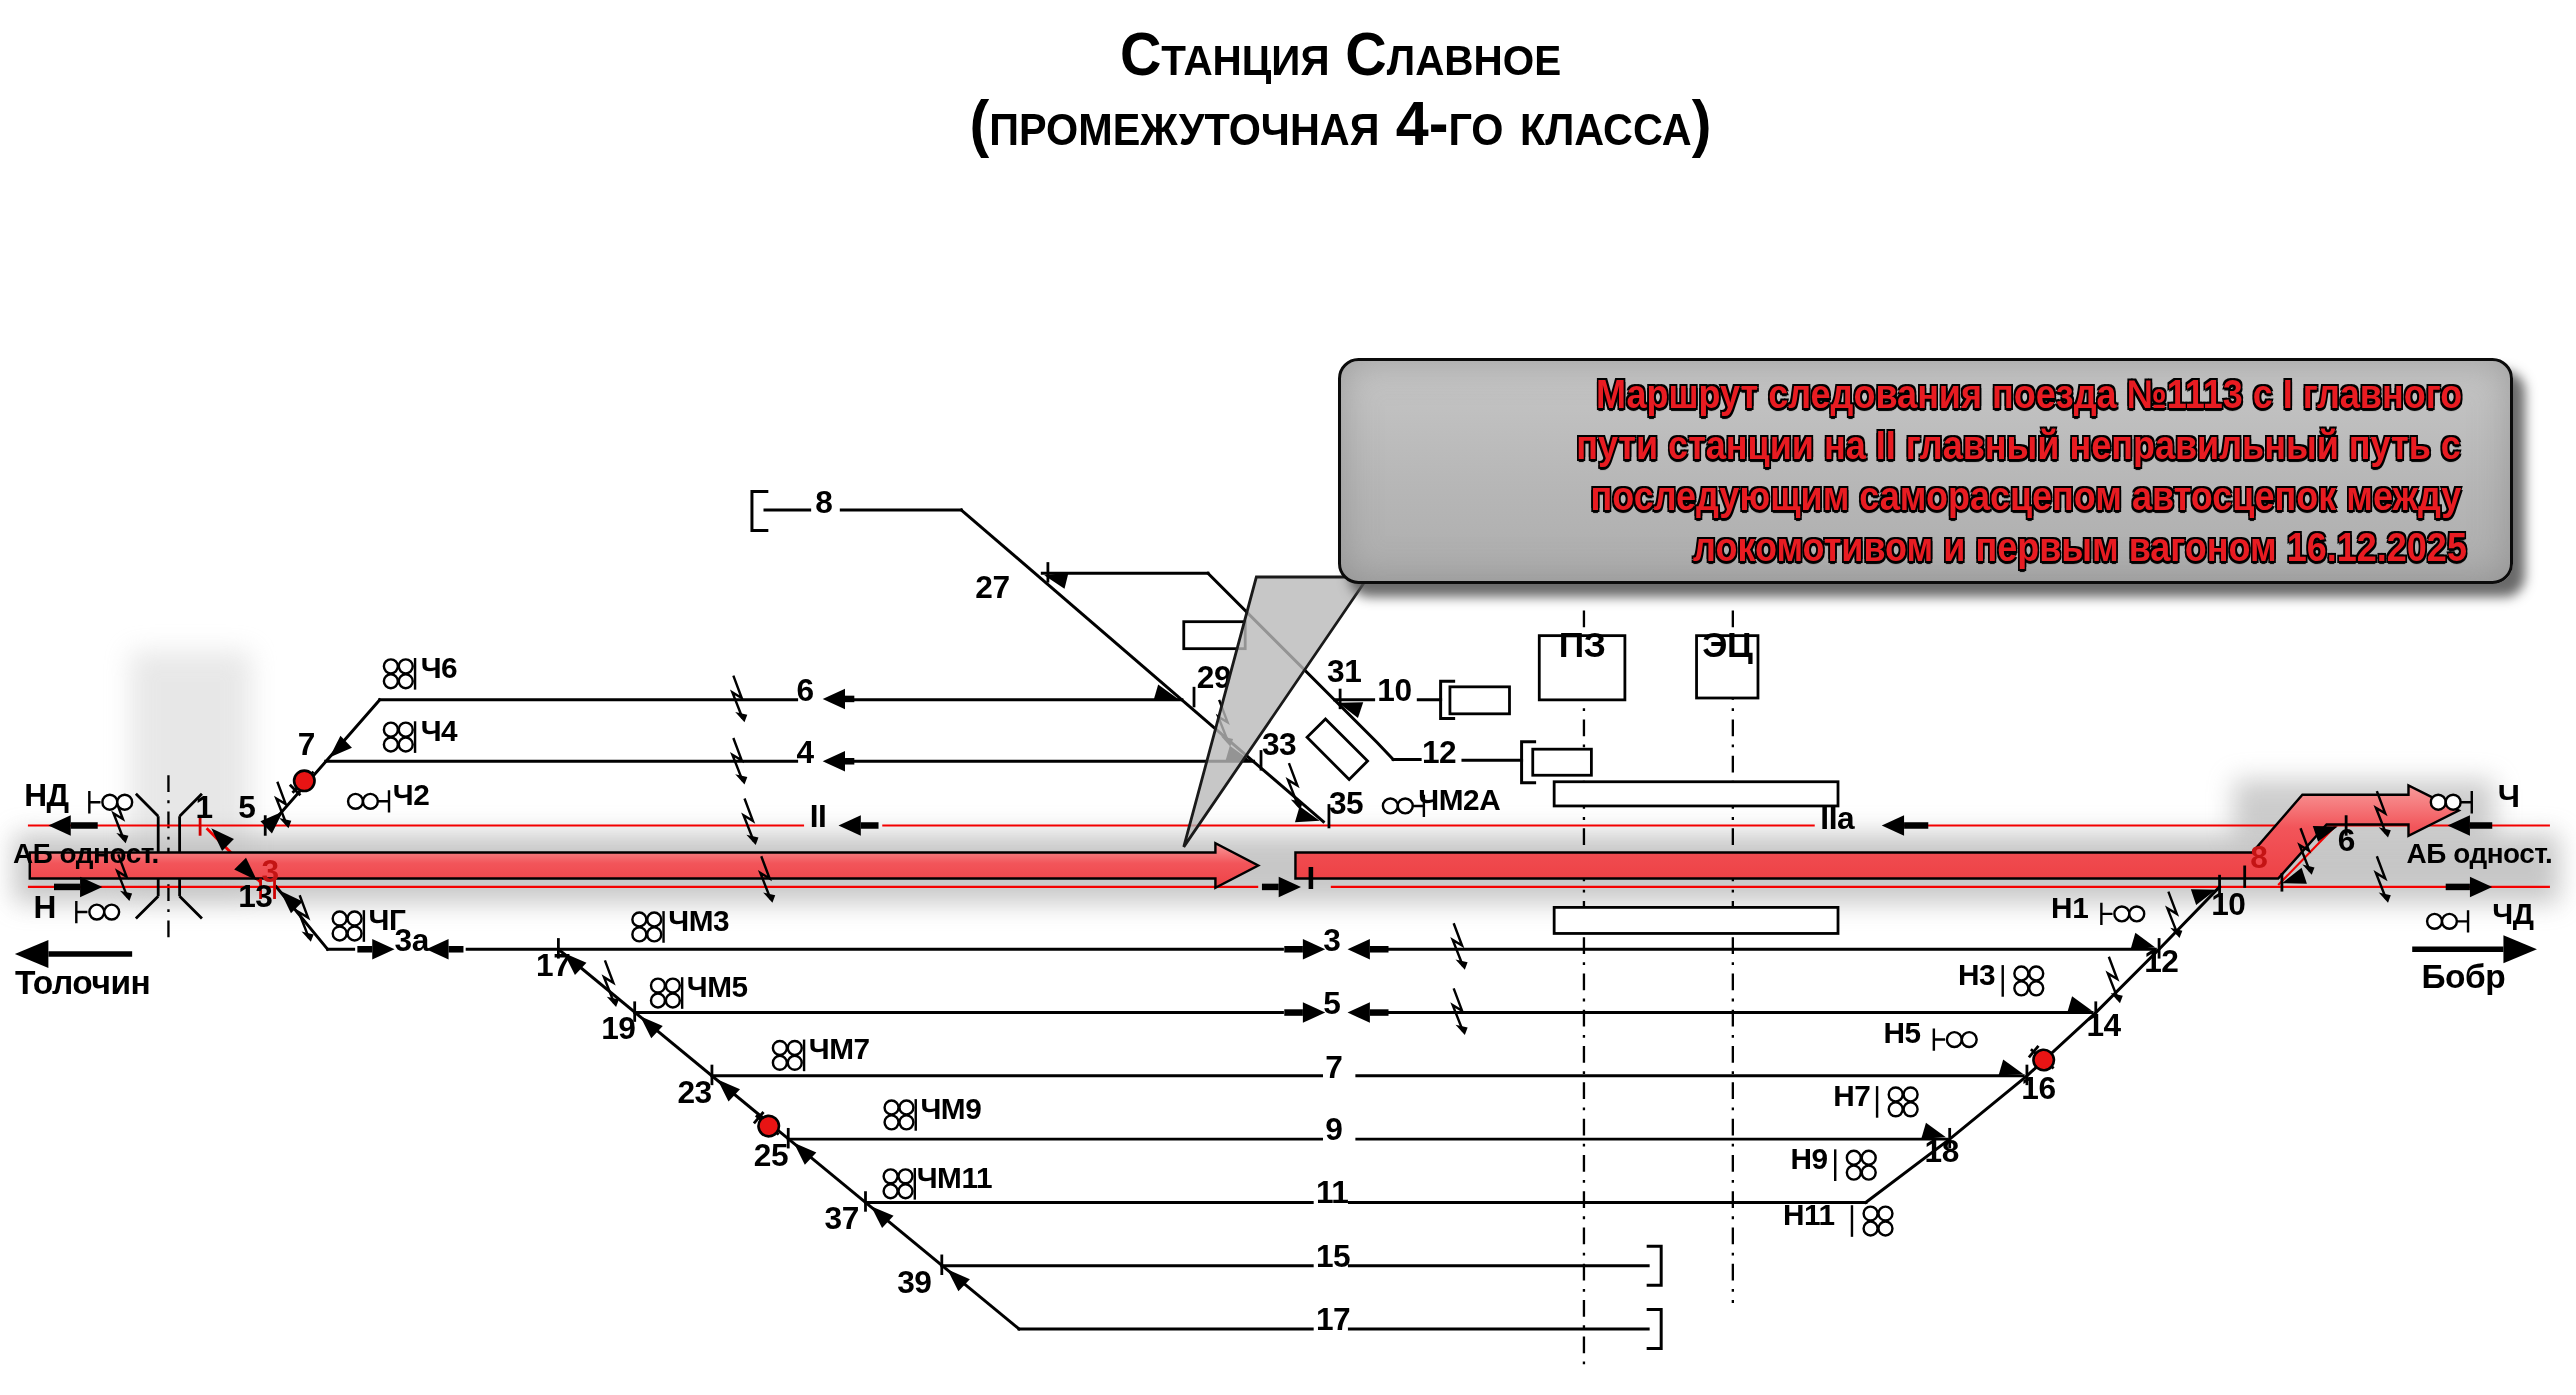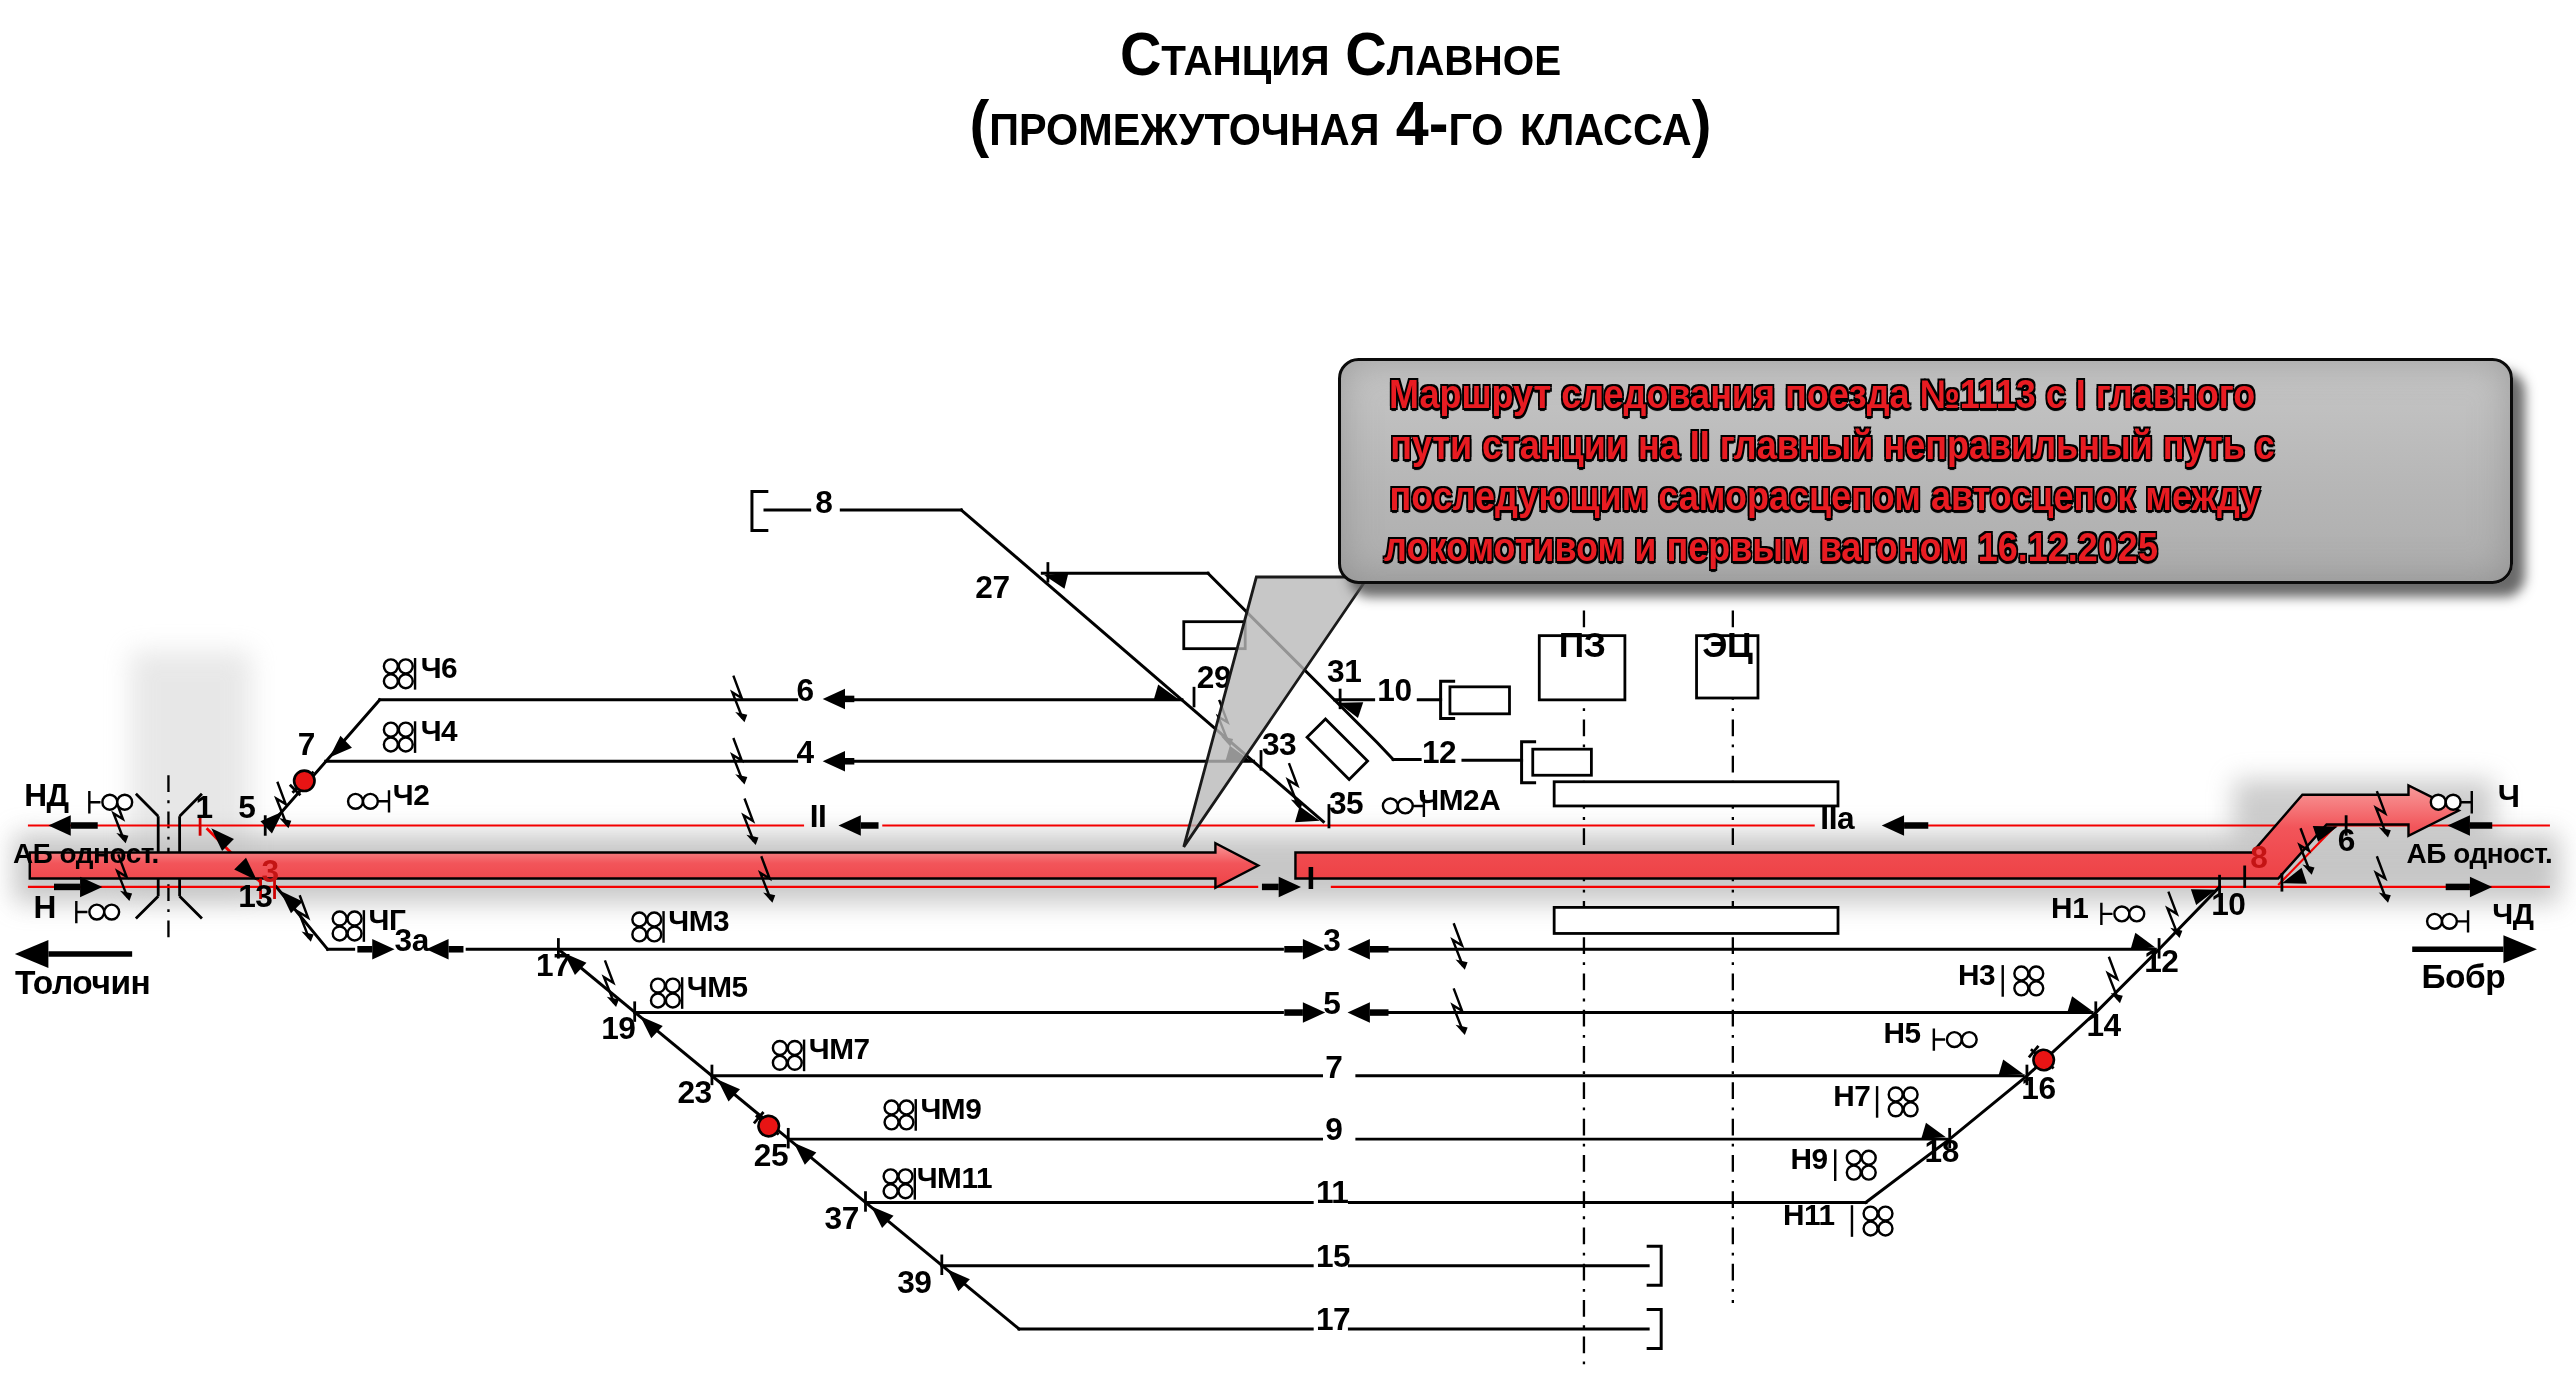--- a/index.html
+++ b/index.html
@@ -6,21 +6,21 @@
   body{width:2576px;height:1396px;position:relative;font-family:"Liberation Sans",sans-serif;overflow:hidden;}
   #diagram{position:absolute;left:0;top:0;width:2576px;height:1396px;}
   #title{position:absolute;left:503px;top:20.5px;width:1675px;text-align:center;color:#000;
          font-weight:bold;font-variant:small-caps;transform:scaleX(0.94);transform-origin:50% 0;}
   #title .t1{font-size:61px;line-height:67px;letter-spacing:0px;}
   #title .t2{font-size:63px;line-height:71px;}
   #callout{position:absolute;left:1338px;top:358px;width:1169px;height:220px;
            background:linear-gradient(180deg,#c6c6c6 0%,#b7b7b7 55%,#adadad 100%);
            border:3.7px solid #0b0b0b;border-radius:20.5px;
            box-shadow:11.2px 13px 11.2px rgba(80,80,80,0.85), inset 0 0 37px rgba(120,120,120,0.5);
-           display:flex;flex-direction:column;justify-content:center;align-items:flex-start;z-index:5;}
+           display:flex;flex-direction:column;justify-content:center;align-items:flex-end;z-index:5;}
   #callout .line{font-weight:bold;font-size:40px;line-height:51px;color:#e81c22;white-space:nowrap;
            transform:scaleX(0.9);transform-origin:50% 50%;
            text-shadow:-1.9px -1.9px 0 #000,1.9px -1.9px 0 #000,-1.9px 1.9px 0 #000,1.9px 1.9px 0 #000,0 2.8px 0.9px #000;}
   svg text{font-family:"Liberation Sans",sans-serif;}
 </style>
 </head>
 <body>
 
 <svg id="diagram" viewBox="0 0 2768 1500">
   <defs>

